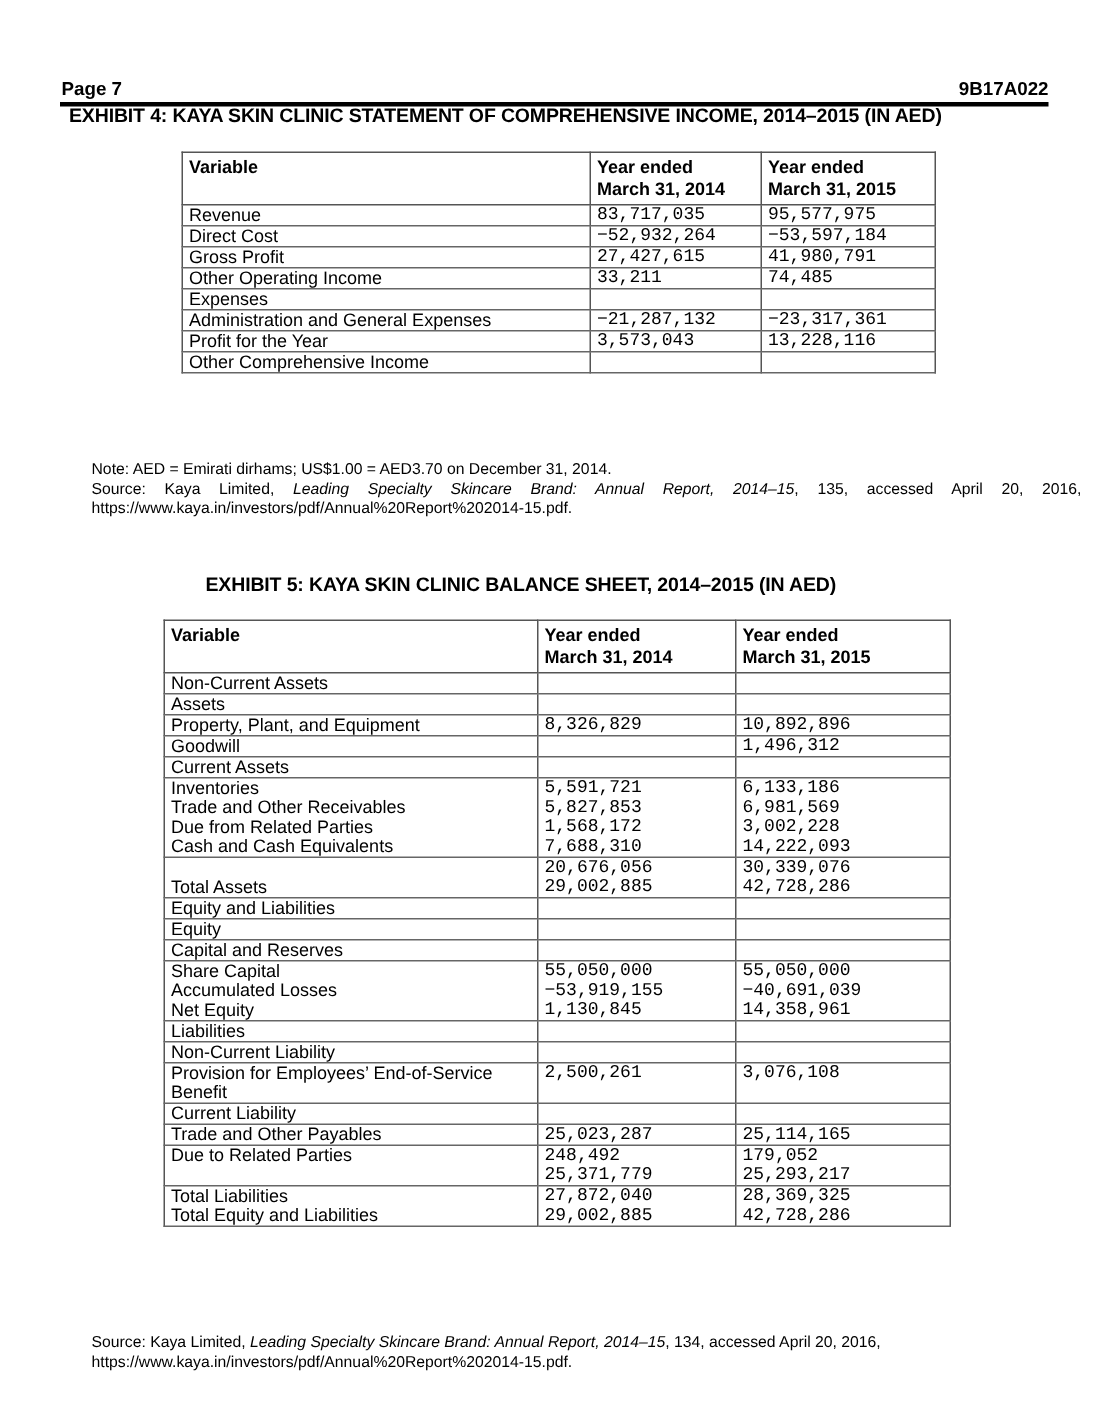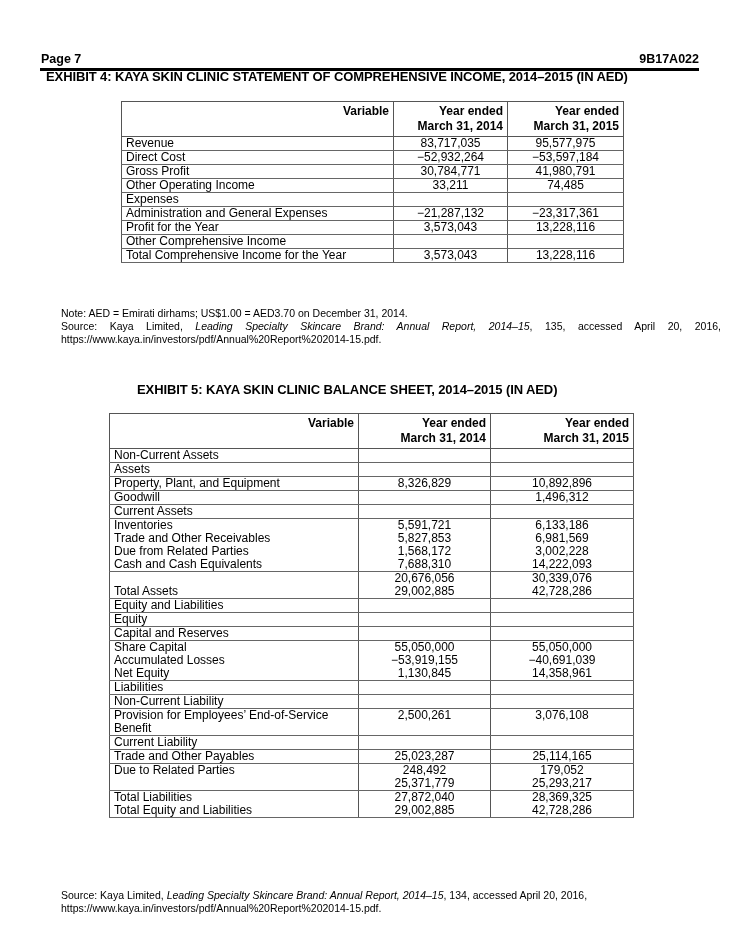--- a/index.html
+++ b/index.html
@@ -24,26 +24,26 @@
 
   table.fin {
     position: absolute; border-collapse: collapse; table-layout: fixed;
     font-size: 12px; line-height: 13px;
   }
   table.fin td, table.fin th {
     border: 1px solid #555; padding: 0 4px; vertical-align: top;
   }
   table.fin td { border-top: 1px solid #666; border-bottom: 1px solid #666; }
   table.fin th {
-    font-weight: bold; text-align: right; padding-top: 2px; padding-bottom: 2px;
+    font-weight: bold; text-align: left; padding-top: 2px; padding-bottom: 2px;
     line-height: 15px;
     margin-top: 43px;
   }
   table.fin th.var { vertical-align: top; }
-  table.fin td.num { text-align: center; white-space: nowrap; }
+  table.fin td.num { text-align: left; white-space: nowrap; font-family: Liberation Mono, monospace; }
   table.fin td.lbl { text-align: left; white-space: nowrap; }
   table.fin td.lbl.wrap { white-space: normal; }
   table.fin td.bottom { vertical-align: bottom; margin-left: 48px; }
 
   #ex4-table { left: 121px; top: 101px; width: 502px; }
   #ex5-table { left: 109px; top: 413px; width: 524px; }
 
   .note {
     position: absolute; font-size: 10.5px; line-height: 13px; color: #000; margin-left: 19px;
   }
@@ -81,21 +81,21 @@
         <td class="num">83,717,035</td>
         <td class="num">95,577,975</td>
       </tr>
     <tr>
         <td class="lbl">Direct Cost</td>
         <td class="num">−52,932,264</td>
         <td class="num">−53,597,184</td>
       </tr>
     <tr>
         <td class="lbl">Gross Profit</td>
-        <td class="num">30,784,771</td>
+        <td class="num">27,427,615</td>
         <td class="num">41,980,791</td>
       </tr>
     <tr>
         <td class="lbl">Other Operating Income</td>
         <td class="num">33,211</td>
         <td class="num">74,485</td>
       </tr>
     <tr>
         <td class="lbl">Expenses</td>
         <td class="num">&nbsp;</td>
@@ -108,25 +108,20 @@
       </tr>
     <tr>
         <td class="lbl">Profit for the Year</td>
         <td class="num">3,573,043</td>
         <td class="num">13,228,116</td>
       </tr>
     <tr>
         <td class="lbl">Other Comprehensive Income</td>
         <td class="num">&nbsp;</td>
         <td class="num">&nbsp;</td>
-      </tr>
-    <tr>
-        <td class="lbl">Total Comprehensive Income for the Year</td>
-        <td class="num">3,573,043</td>
-        <td class="num">13,228,116</td>
       </tr>
   </tbody>
 </table>
 
 <div id="ex4-note" class="note">Note: AED = Emirati dirhams; US$1.00 = AED3.70 on December 31, 2014.</div>
 <div id="ex4-source" class="note"><span>Source: Kaya Limited, </span><i>Leading Specialty Skincare Brand: Annual Report, 2014–15</i><span>, 135, accessed April 20, 2016, https://www.kaya.in/investors/pdf/Annual%20Report%202014-15.pdf.</span></div>
 
 <div id="ex5-title" class="exhibit-title">EXHIBIT 5: KAYA SKIN CLINIC BALANCE SHEET, 2014–2015 (IN AED)</div>
 
 <table id="ex5-table" class="fin">

